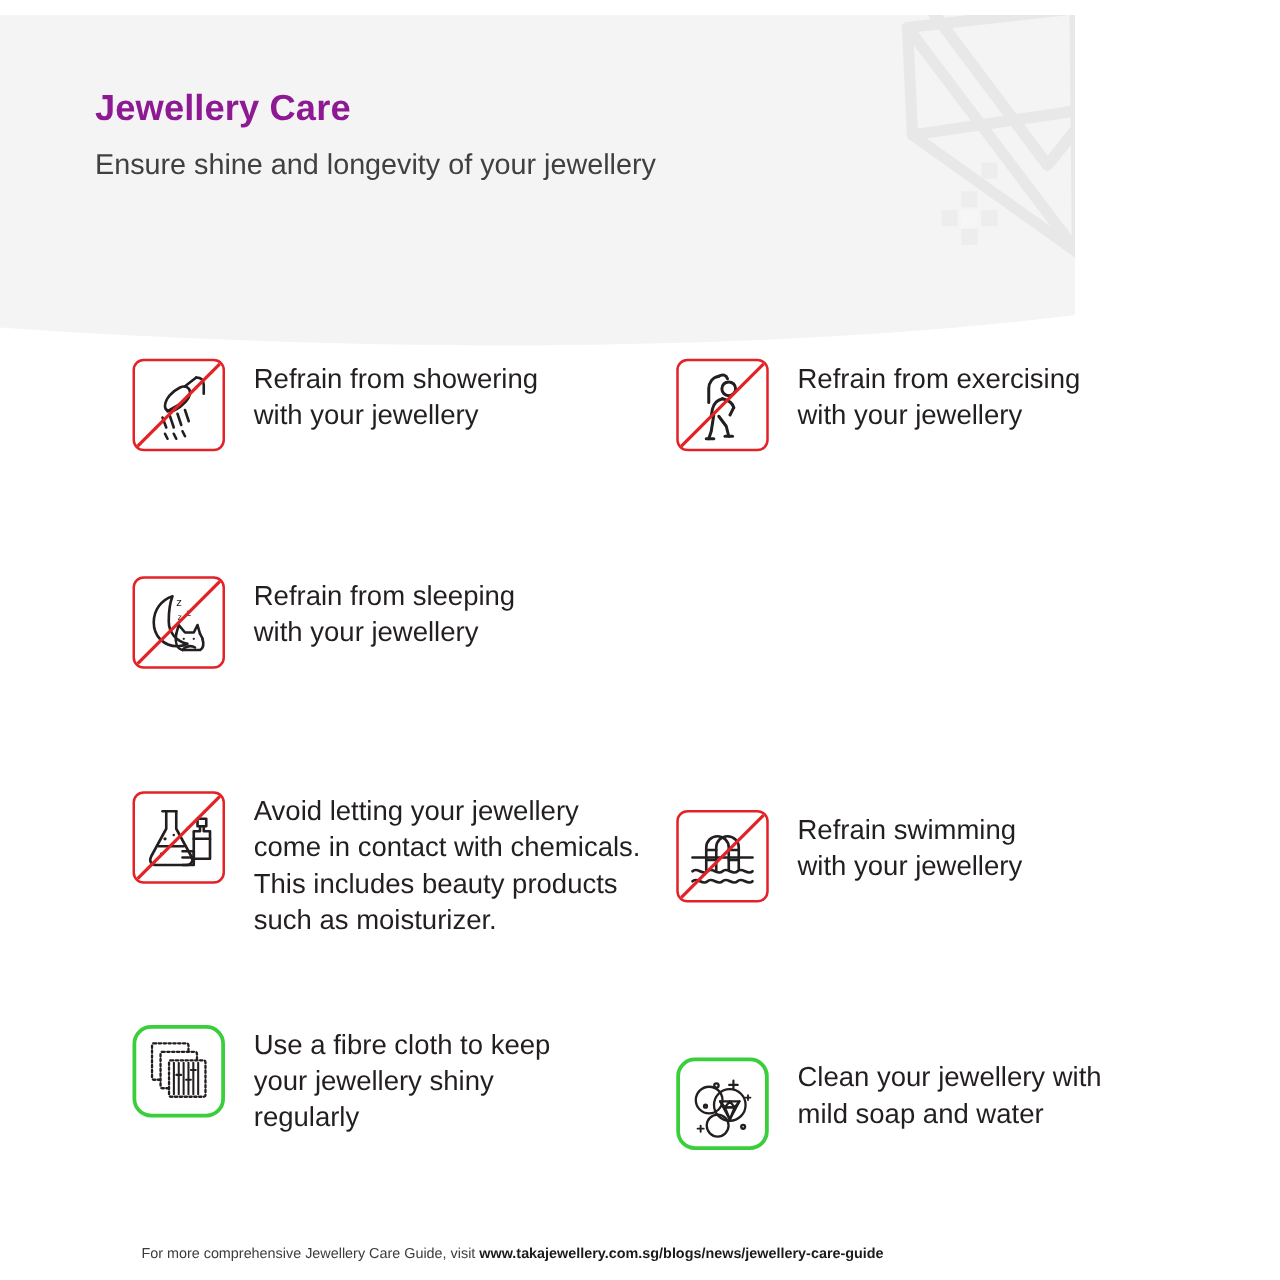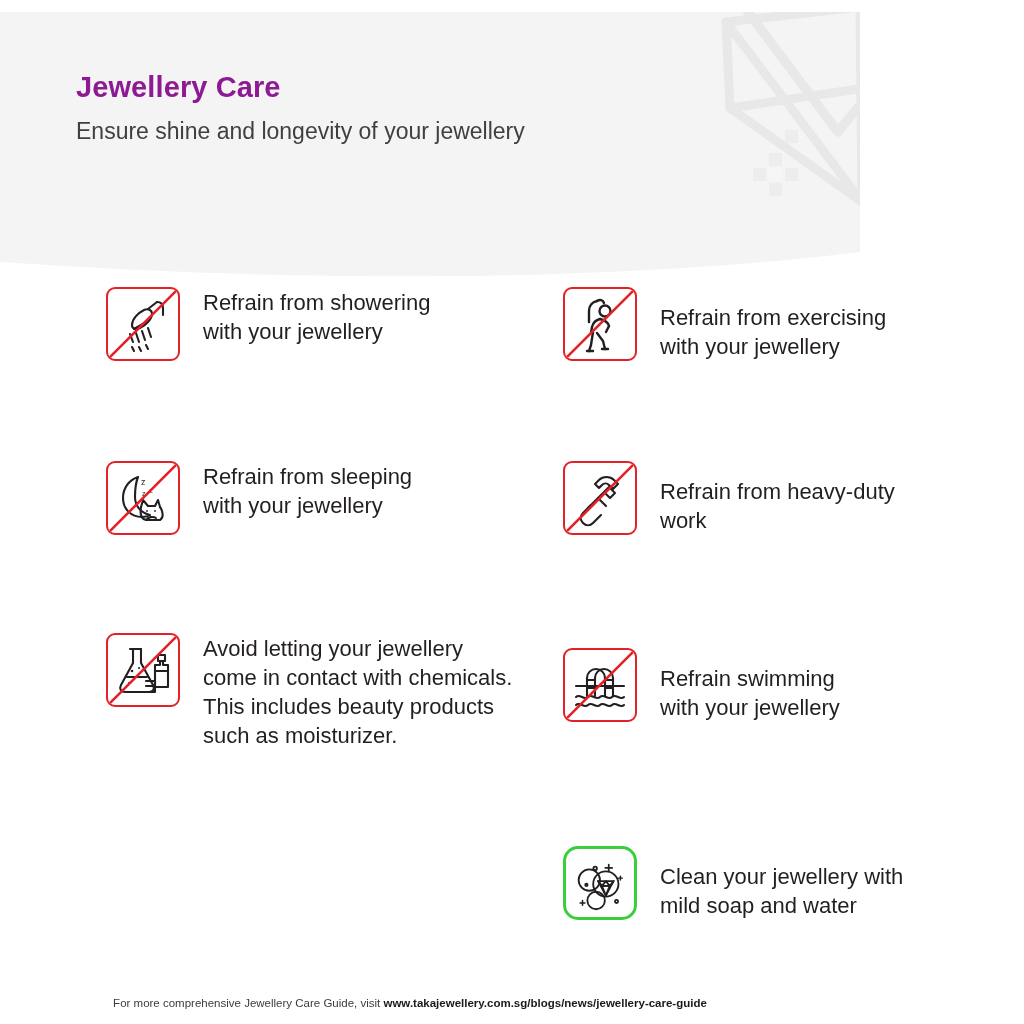--- a/index.html
+++ b/index.html
@@ -69,21 +69,21 @@
     position: relative;
     width: 1024px;
     padding-left: 40px;
   }
   .care-item {
     position: absolute;
     display: flex;
     align-items: flex-start;
   }
   .care-item.col-left  { left: 106px; }
-  .care-item.col-right { left: 563px; align-items: flex-end; }
+  .care-item.col-right { left: 541px; }
 
   .icon-box {
     position: relative;
     width: 74px;
     height: 74px;
     flex: 0 0 74px;
     box-sizing: border-box;
     background: #ffffff;
     overflow: hidden;
   }
@@ -247,36 +247,20 @@
           <circle cx="47" cy="48" r="0.9" fill="#231f20" stroke="none"></circle>
         </svg>
         <svg class="strike" width="70" height="70" viewBox="0 0 70 70">
           <line x1="-2" y1="72" x2="72" y2="-2" stroke="#e32227" stroke-width="2.6"></line>
         </svg>
       </div>
       <div class="care-text">Refrain from sleeping
 with your jewellery</div>
     </div>
 
-    <div class="care-item col-right" style="top:23px;">
-      <div class="icon-box restricted">
-        <svg class="icon-art" width="70" height="70" viewBox="0 0 70 70" fill="none" stroke="#231f20" stroke-width="2.1" stroke-linecap="round" stroke-linejoin="round">
-          <path d="M34,17 C38,13 45,13 49,17 L53,21 L48,26 L44,22 C42,20 39,20 37,22 L34,25 L30,21 Z"></path>
-          <path d="M44,24 L50,30 L45,35 L39,29 Z"></path>
-          <path d="M38,30 L23,45"></path>
-          <path d="M26,42 L18,50 C15,53 15,57 18,60 C21,63 25,63 28,60 L36,52"></path>
-          <path d="M33,35 L41,43"></path>
-        </svg>
-        <svg class="strike" width="70" height="70" viewBox="0 0 70 70">
-          <line x1="-2" y1="72" x2="72" y2="-2" stroke="#e32227" stroke-width="2.6"></line>
-        </svg>
-      </div>
-      <div class="care-text">Refrain from heavy-duty
-work</div>
-    </div>
   </div>
 
   <div class="care-row" style="height:192px;">
 
     <div class="care-item col-left" style="top:23px;">
       <div class="icon-box restricted">
         <svg class="icon-art" width="70" height="70" viewBox="0 0 70 70" fill="none" stroke="#231f20" stroke-width="2.1" stroke-linecap="round" stroke-linejoin="round">
           <path d="M22,14 L33,14"></path>
           <path d="M25,14 L25,28 L13,50 C11,54 13,57 17,57 L41,57 C45,57 47,54 45,50 L33,28 L33,14"></path>
           <path d="M19,42 L39,42"></path>
@@ -314,20 +298,36 @@
           <line x1="-2" y1="72" x2="72" y2="-2" stroke="#e32227" stroke-width="2.6"></line>
         </svg>
       </div>
       <div class="care-text">Refrain swimming
 with your jewellery</div>
     </div>
   </div>
 
   <div class="care-row" style="height:140px;">
 
+    <div class="care-item col-left" style="top:18px;">
+      <div class="icon-box recommended">
+        <svg class="icon-art" width="68" height="68" viewBox="0 0 70 70" fill="none" stroke="#231f20" stroke-width="1.9" stroke-linecap="round" stroke-linejoin="round">
+          <rect x="13" y="12" width="30" height="30" rx="1.5" stroke-dasharray="2 2"></rect>
+          <rect x="20" y="19" width="30" height="30" rx="1.5" fill="#fff" stroke-dasharray="2 2"></rect>
+          <rect x="27" y="26" width="30" height="30" rx="1.5" fill="#fff" stroke-dasharray="2 2"></rect>
+          <g stroke-width="1.7">
+            <path d="M31,28 L31,54 M35,28 L35,54 M39,28 L39,54 M43,28 L43,54 M47,28 L47,54 M51,28 L51,54"></path>
+            <path d="M33,38 L37,38 M41,42 L45,42 M45,34 L49,34"></path>
+          </g>
+        </svg>
+      </div>
+      <div class="care-text">Use a fibre cloth to keep
+your jewellery shiny
+regularly</div>
+    </div>
 
     <div class="care-item col-right" style="top:18px;margin-top:26px;">
       <div class="icon-box recommended">
         <svg class="icon-art" width="68" height="68" viewBox="0 0 70 70" fill="none" stroke="#231f20" stroke-width="1.9" stroke-linecap="round" stroke-linejoin="round">
           <circle cx="24" cy="32" r="11"></circle>
           <circle cx="31" cy="53" r="9"></circle>
           <circle cx="41" cy="36" r="13"></circle>
           <path d="M33,33 L49,33 L41,48 Z"></path>
           <path d="M33,33 L37,38 L41,33 L45,38 L49,33"></path>
           <path d="M37,38 L41,48 L45,38 Z"></path>

